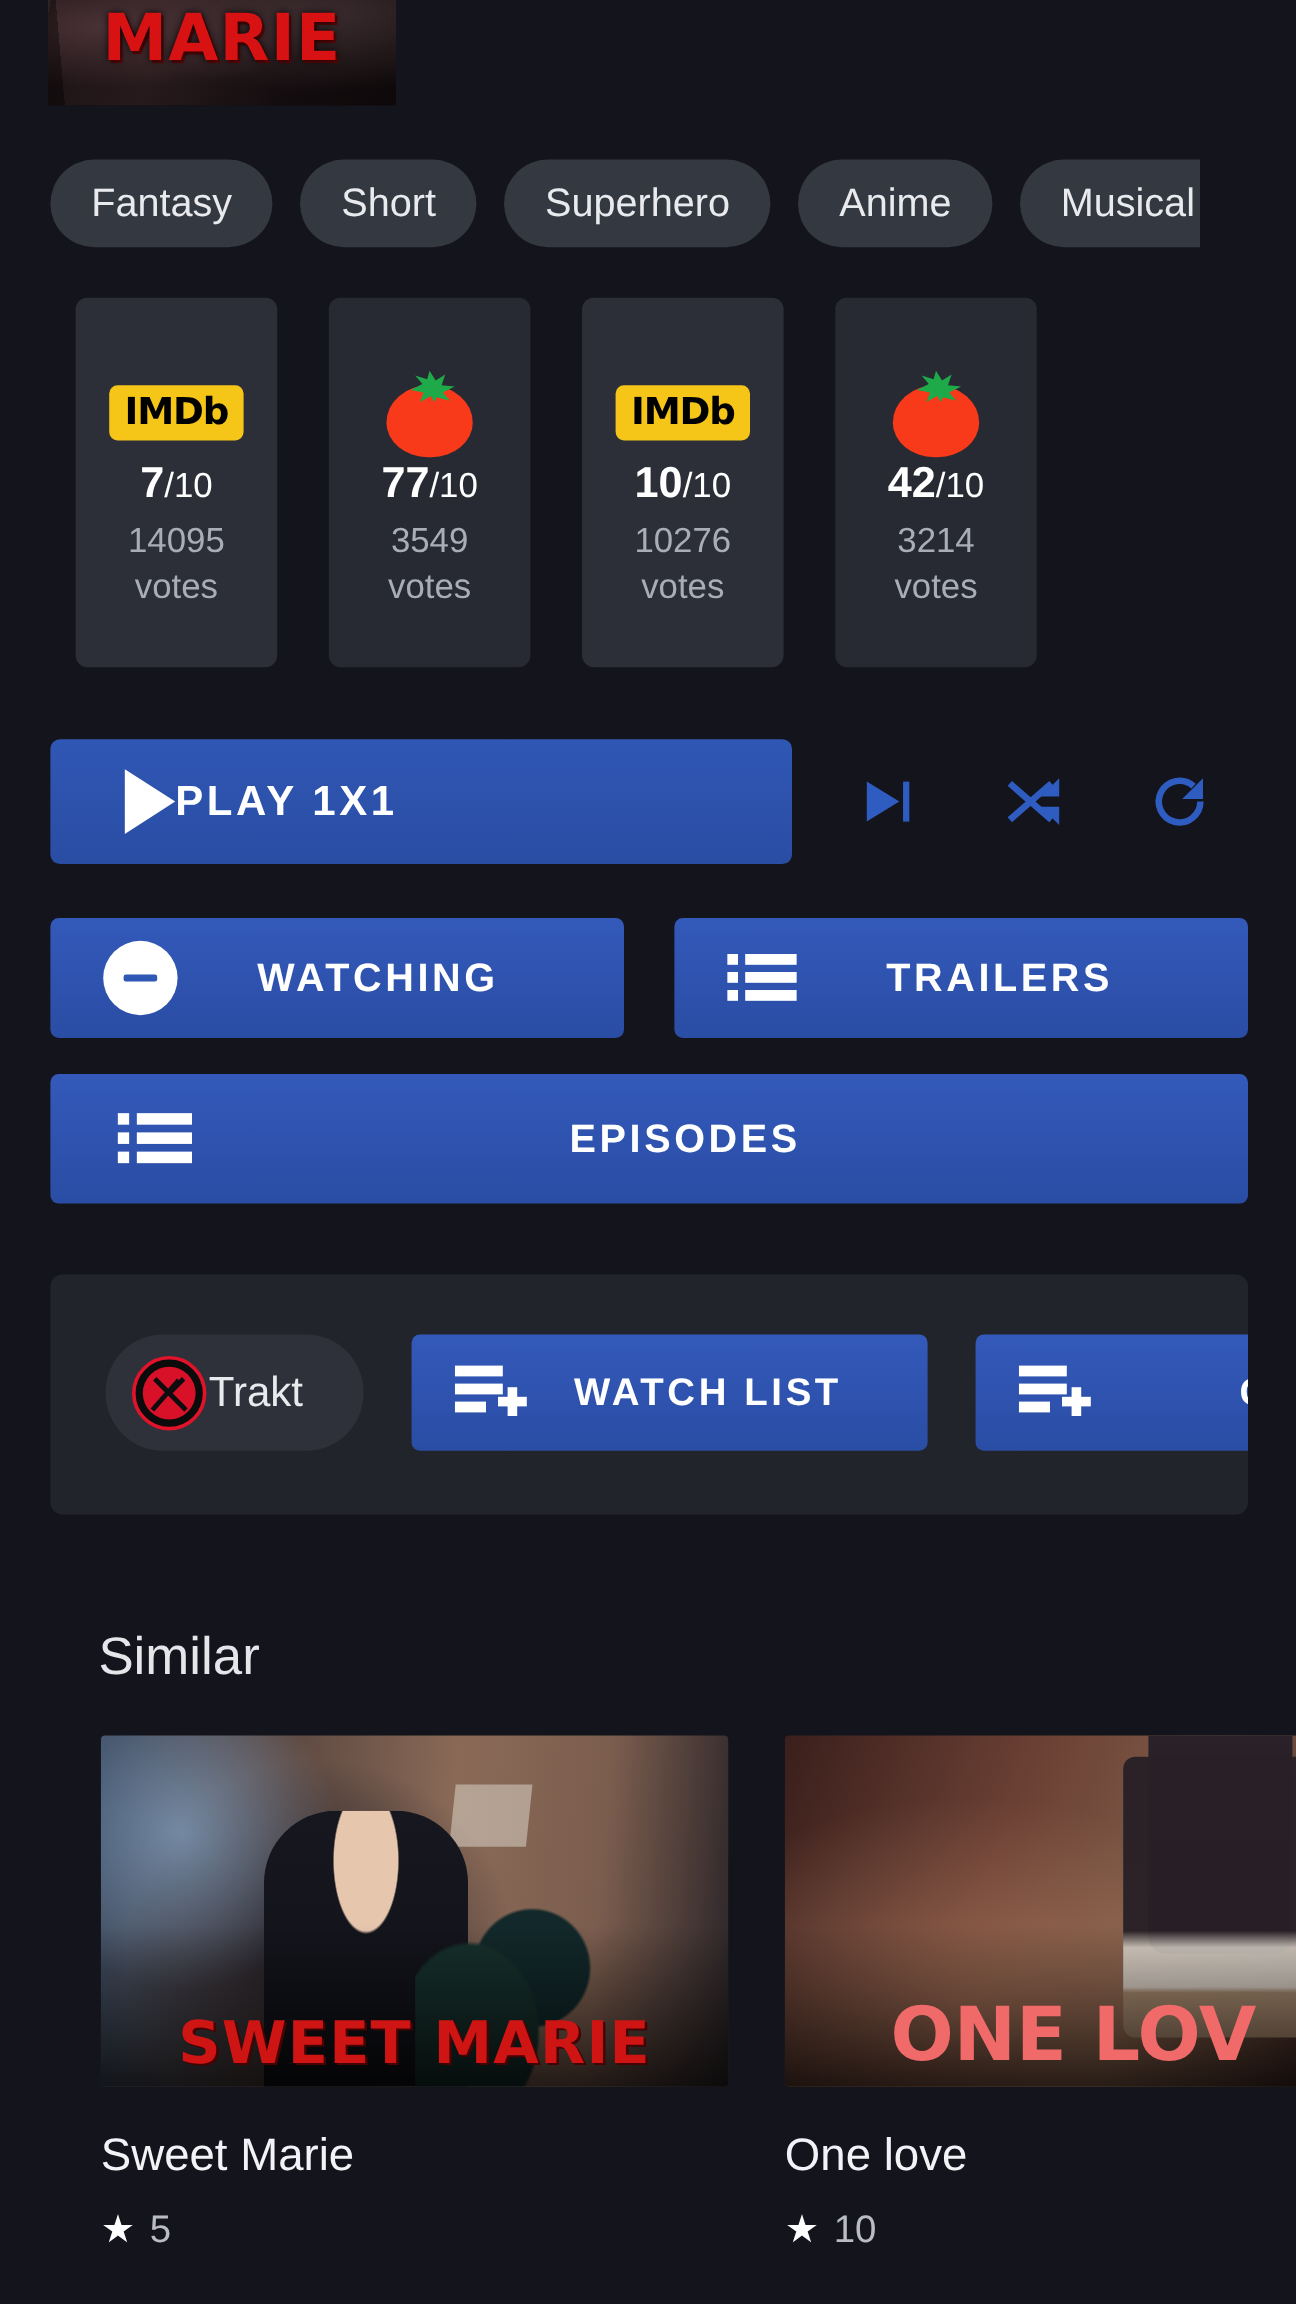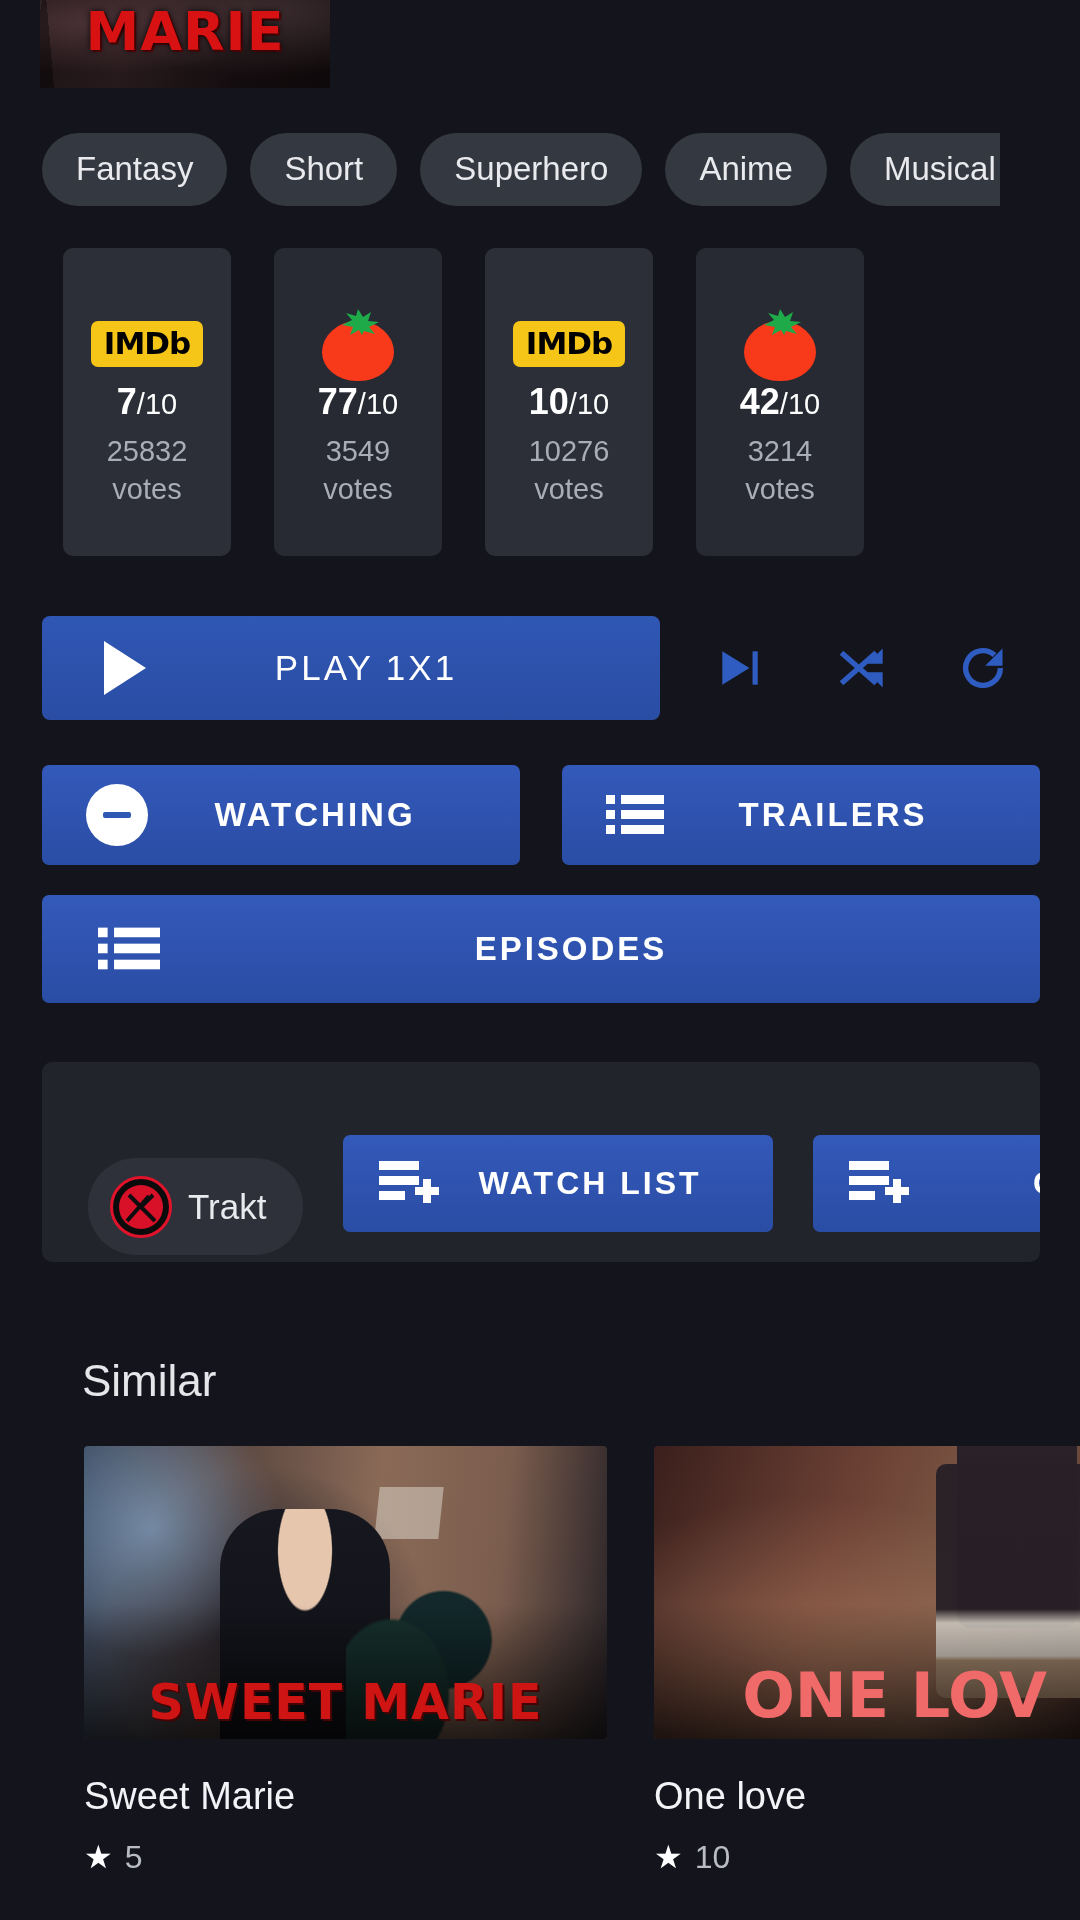--- a/index.html
+++ b/index.html
@@ -169,23 +169,22 @@
   }
   .btn-play .tri {
     margin-left: 62px;
     width: 0; height: 0;
     border-left: 42px solid #fff;
     border-top: 27px solid transparent;
     border-bottom: 27px solid transparent;
   }
   .btn-play .lbl {
     flex: 1;
-    text-align: center;
     font-size: 35px;
-    font-weight: 400;
+    font-weight: 700;
     letter-spacing: 3px;
     margin-right: 74px;
   }
   .icon-btn {
     width: 86px; height: 86px;
     display: flex;
     align-items: center;
     justify-content: center;
     color: #2f5cc0;
     margin-left: 36px;
@@ -259,24 +258,23 @@
     display: flex;
     align-items: center;
     gap: 40px;
   }
   .trakt-chip {
     width: 215px; height: 97px;
     background: #2e313a;
     border-radius: 48px;
     display: flex;
     align-items: center;
-    gap: 16px;
+    gap: 2px;
     padding-left: 22px;
     flex: 0 0 auto;
-    margin-top: 46px;
   }
   .trakt-logo {
     width: 62px; height: 62px;
     border-radius: 50%;
     background: #0b0b0c;
     border: 3px solid #e0132a;
     display: flex;
     align-items: center;
     justify-content: center;
     flex: 0 0 auto;
@@ -425,21 +423,21 @@
       </div>
   </div>
 
   <div class="ratings">
 
     <div class="rcard">
       <div class="icon-slot">
         <div class="imdb-badge">IMDb</div>
       </div>
       <div class="score"><b>7</b><span>/10</span></div>
-      <div class="votes"><span>25832</span><br><span>votes</span></div>
+      <div class="votes"><span>14095</span><br><span>votes</span></div>
     </div>
 
     <div class="rcard dim">
       <div class="icon-slot">
         <div class="tomato">
           <div class="body"></div>
           <svg class="leaf" viewBox="0 0 50 26">
               <path fill="currentColor" d="M25 0l5 8 8-5-3 9 11 1-10 5 6 7-11-3-2 4-3-5-9 5 3-8-11-2 10-5-6-7 10 3z"></path>
             </svg>
         </div>

